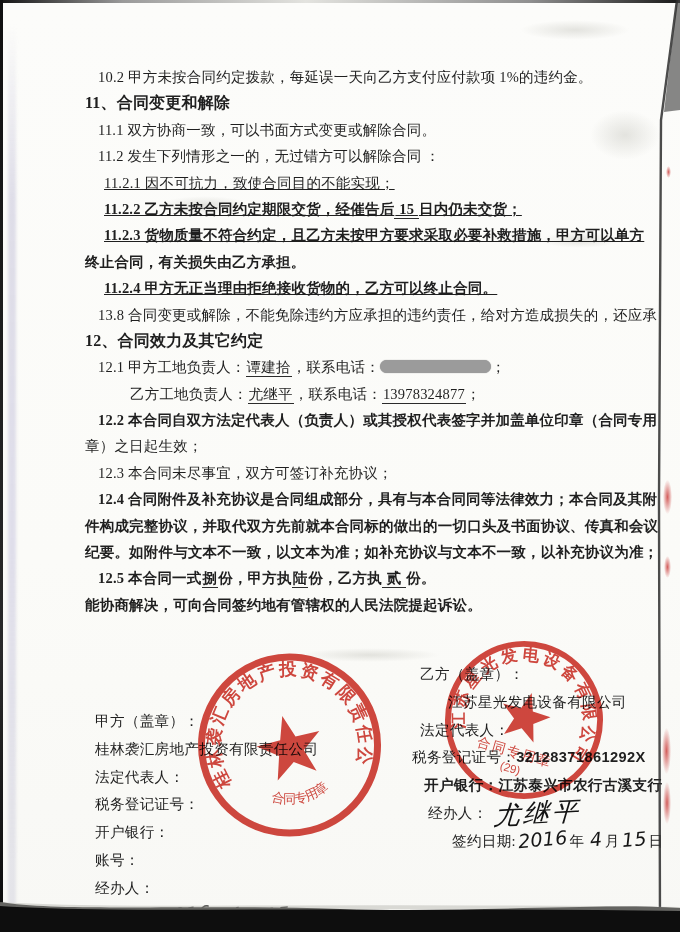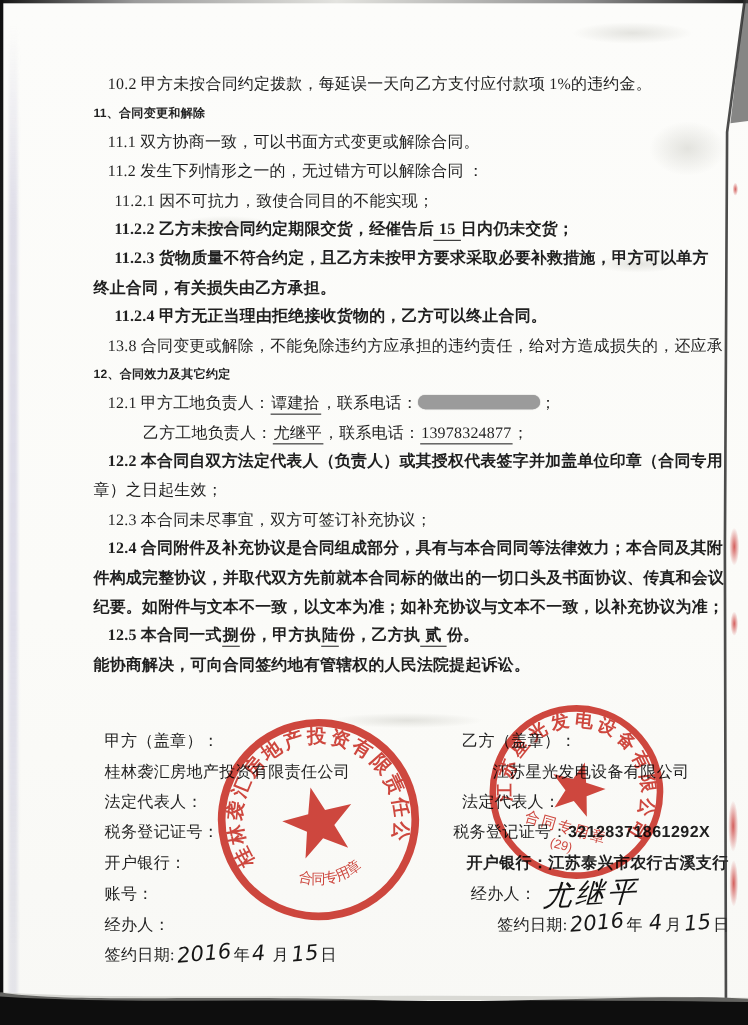--- a/index.html
+++ b/index.html
@@ -8,33 +8,33 @@
     position:relative; width:680px; height:932px; margin:0 auto;
     background:linear-gradient(180deg,#fcfcfa 0%,#fbfbf8 60%,#f8f8f5 100%);
     overflow:hidden;
     font-family:"Liberation Serif", serif;
     color:#1f1f1f;
   }
   
   .content { position:absolute; left:85px; top:44px; width:565px;margin-top:20px; }
   .ln { height:26.4px; line-height:26.4px; font-size:14.5px; letter-spacing:.2px; white-space:nowrap; }
   .i1 { padding-left:13px; }
-  .i2 { padding-left:19px; }
+  .i2 { padding-left:19px;text-decoration:underline; }
   .i3 { padding-left:45px; }
-  .hd { font-family:Liberation Sans, sans-serif; font-weight:700; font-size:11px; }
+  .hd { font-family:Liberation Serif, serif; font-weight:700; font-size:16px; }
   .hv { font-weight:700; }
   .u  { border-bottom:1.4px solid #2b2b2b; padding:0 1px 1px 1px; }
   
   .redact {
     display:inline-block; width:111px; height:13px; background:#9b9b9b;
     border-radius:7px; vertical-align:-1px; box-shadow:0 0 1px #8a8a8a;
   }
   
   .sigcol { position:absolute; top:661px; }
-  .sig-left  { left:95px;  width:300px; }
+  .sig-left  { left:95px;  width:300px;margin-top:47px; }
   .sig-right { left:412px; width:262px; }
   .srow { height:27.8px; line-height:27.8px; font-size:14.6px; white-space:nowrap; letter-spacing:.3px; }
   .p0{padding-left:0} .p8{padding-left:8px} .p12{padding-left:12px} .p16{padding-left:16px}
   .p28{padding-left:28px} .p36{padding-left:36px} .p40{padding-left:40px}
   .bold { font-weight:700; }
   .taxnum { font-family:"Liberation Sans", sans-serif; font-weight:700; letter-spacing:.4px; }
   
   .hw {
     display:inline-block; font-family:"DejaVu Sans", sans-serif; font-style:italic;
     transform:rotate(-5deg); font-size:19px; color:#161616; line-height:1; padding:0 2px;

